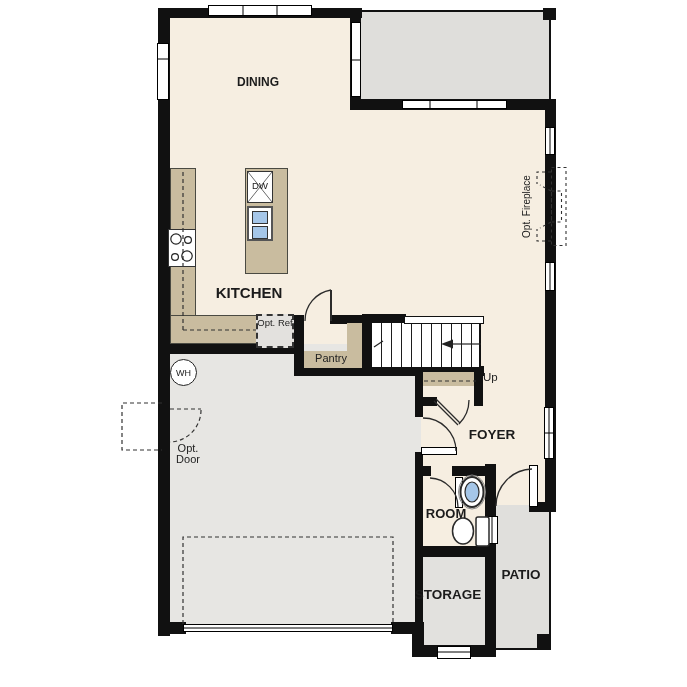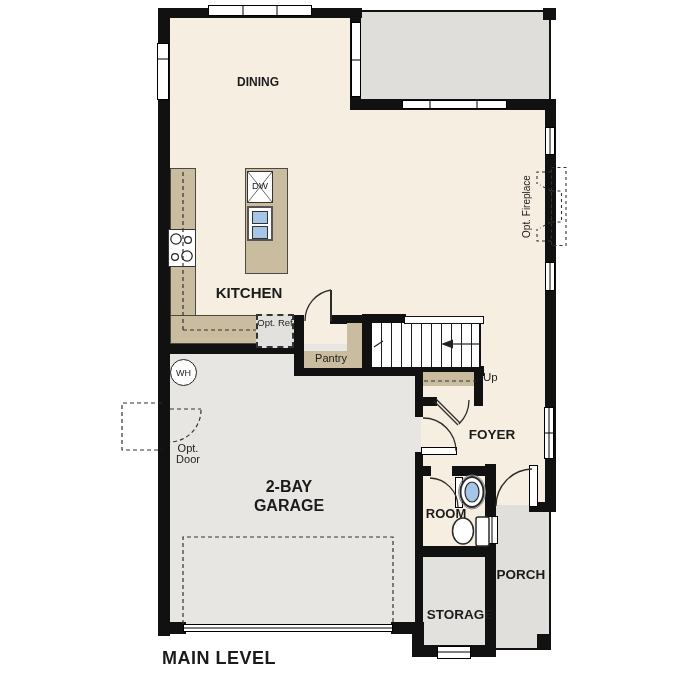--- a/index.html
+++ b/index.html
@@ -156,25 +156,23 @@
       <line x1="545" y1="433" x2="553" y2="433"></line>
       <line x1="492" y1="517" x2="492" y2="543"></line>
       <line x1="438" y1="652" x2="470" y2="652"></line>
       <line x1="184" y1="628" x2="392" y2="628"></line>
     </g>
   </svg>
 
   <div class="lbl" style="left:208px;top:76px;width:100px;font-size:12px;">DINING</div>
   <div class="lbl" style="left:199px;top:285px;width:100px;font-size:15px;">KITCHEN</div>
   <div class="lbl" style="left:452px;top:427px;width:80px;font-size:13.5px;">FOYER</div>
-  <div class="lbl" style="left:244px;top:477px;width:90px;font-size:16px;line-height:19px;">2-BAY GARAGE</div>
   <div class="lbl" style="left:406px;top:507px;width:80px;font-size:13px;">ROOM</div>
-  <div class="lbl" style="left:408px;top:607px;width:80px;font-size:13.5px;margin-left:12px;">STORAGE</div>
-  <div class="lbl" style="left:481px;top:567px;width:80px;font-size:13.5px;">PORCH</div>
-  <div class="lbl" style="left:162px;top:648px;width:200px;font-size:18px;text-align:left;letter-spacing:0.5px;">MAIN LEVEL</div>
+  <div class="lbl" style="left:408px;top:587px;width:80px;font-size:13.5px;">STORAGE</div>
+  <div class="lbl" style="left:481px;top:567px;width:80px;font-size:13.5px;">PATIO</div>
 
   <div class="sml" style="left:483px;top:337px;font-size:11.5px;margin-top:34px;">Up</div>
   <div class="sml" style="left:300px;top:352px;width:62px;text-align:center;font-size:11px;">Pantry</div>
   <div class="sml" style="left:257px;top:317px;width:36px;text-align:center;font-size:9.5px;line-height:11px;">Opt. Ref</div>
   <div class="sml" style="left:170px;top:443px;width:36px;font-size:11px;line-height:11px;text-align:center;">Opt. Door</div>
   <div class="sml" style="left:246px;top:181px;width:28px;text-align:center;font-size:9.5px;">DW</div>
   <div class="sml" style="left:486px;top:201px;width:80px;height:11px;font-size:10px;text-align:center;transform:rotate(-90deg);transform-origin:center;white-space:nowrap;">Opt. Fireplace</div>
 
 </div>
 

